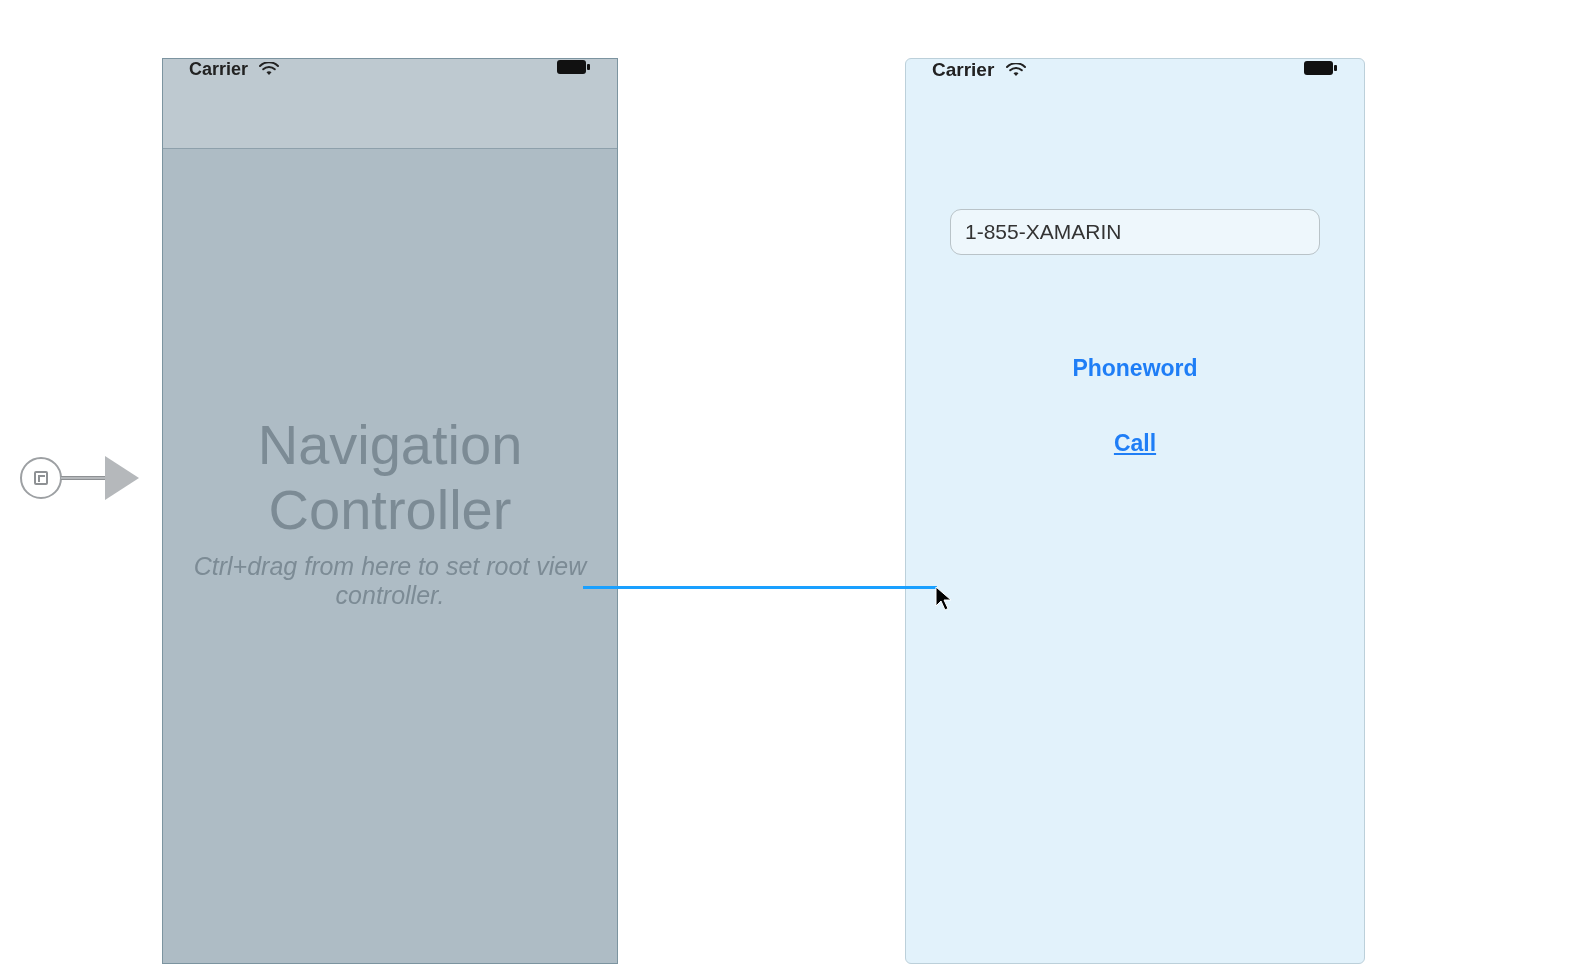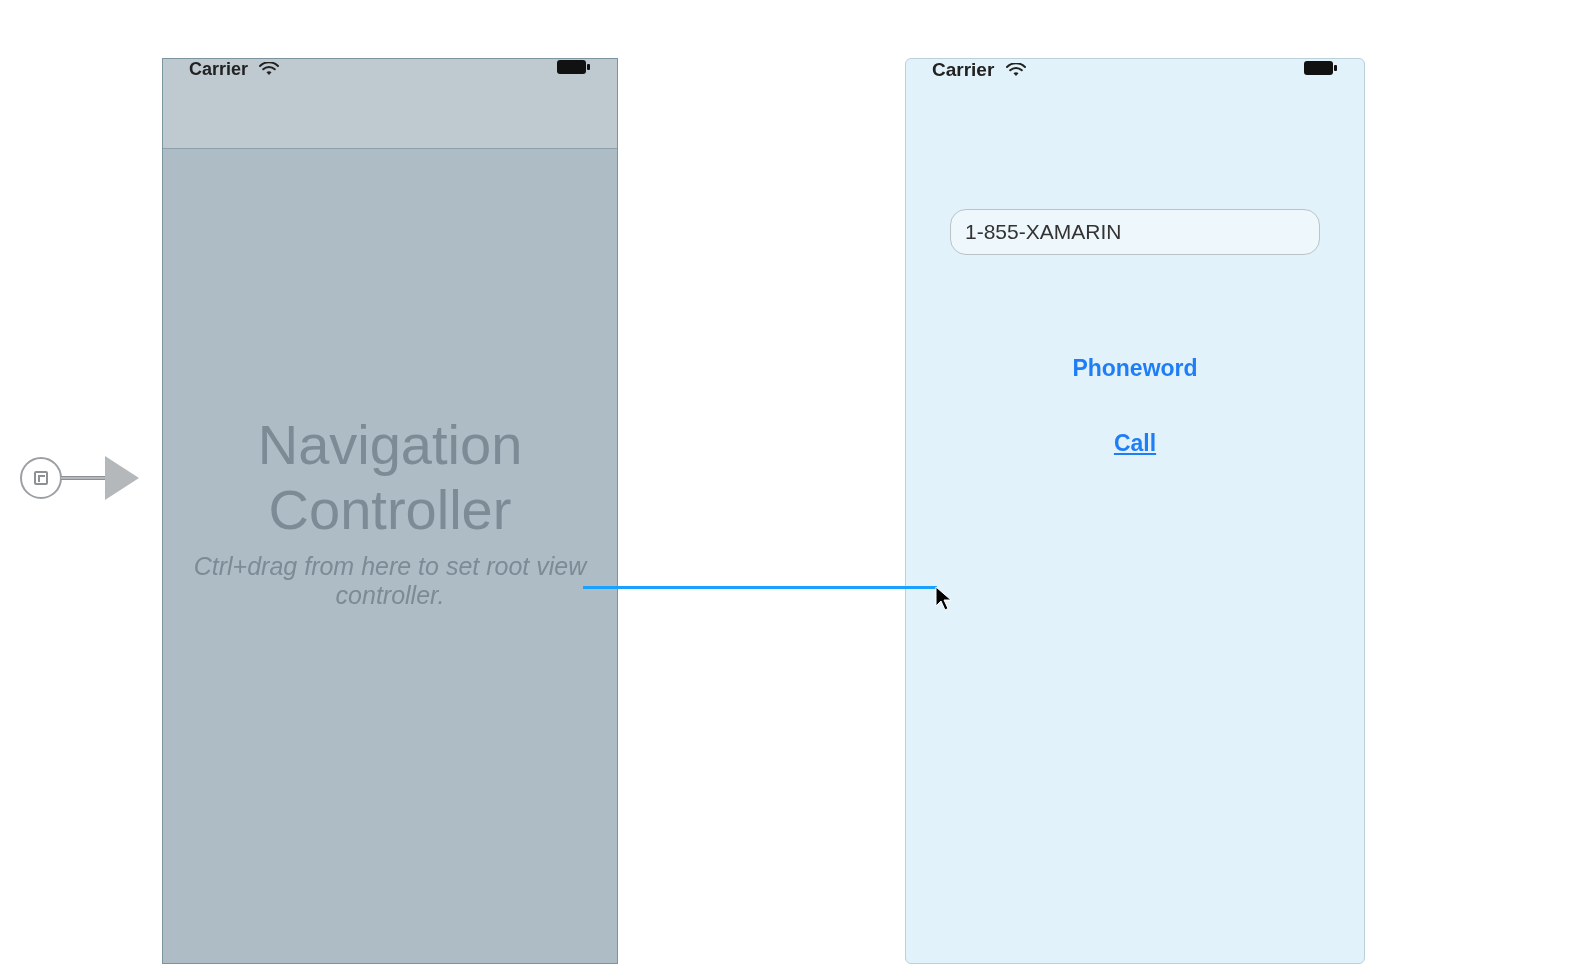--- a/index.html
+++ b/index.html
@@ -154,21 +154,21 @@
   }
   .scene.view .label {
     font-size: 24px;
     color: #333;
     margin-bottom: 44px;
   }
   .scene.view .textfield {
     width: 100%;
     height: 46px;
     border: 1px solid #b9c3c8;
-    border-radius: 16px;
+    border-radius: 11px;
     background: #eef7fc;
     padding: 0 14px;
     font-size: 21px;
     color: #333;
     outline: none;
   }
   .scene.view .btn {
     display: block;
     width: 100%;
     text-align: center;

